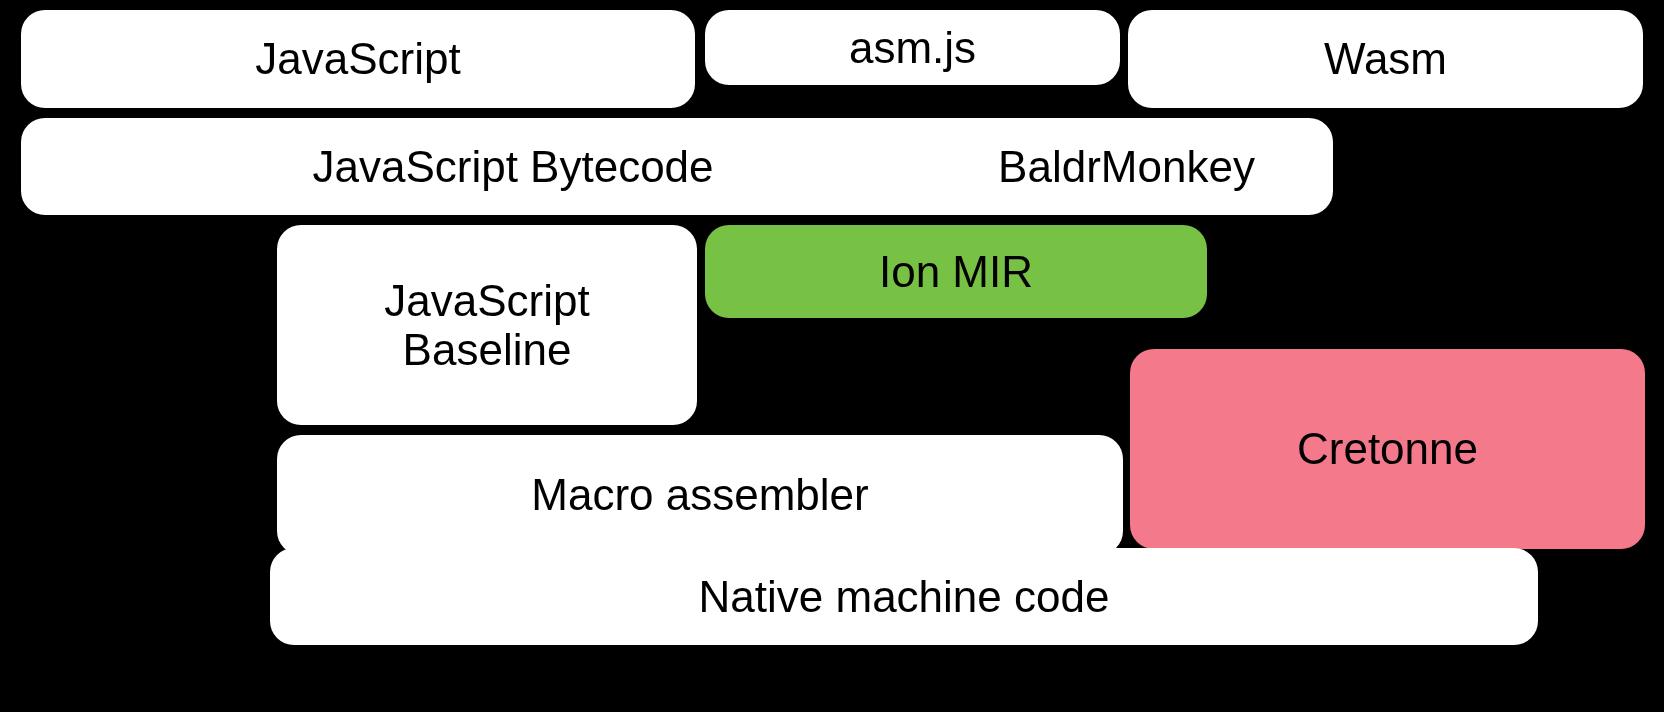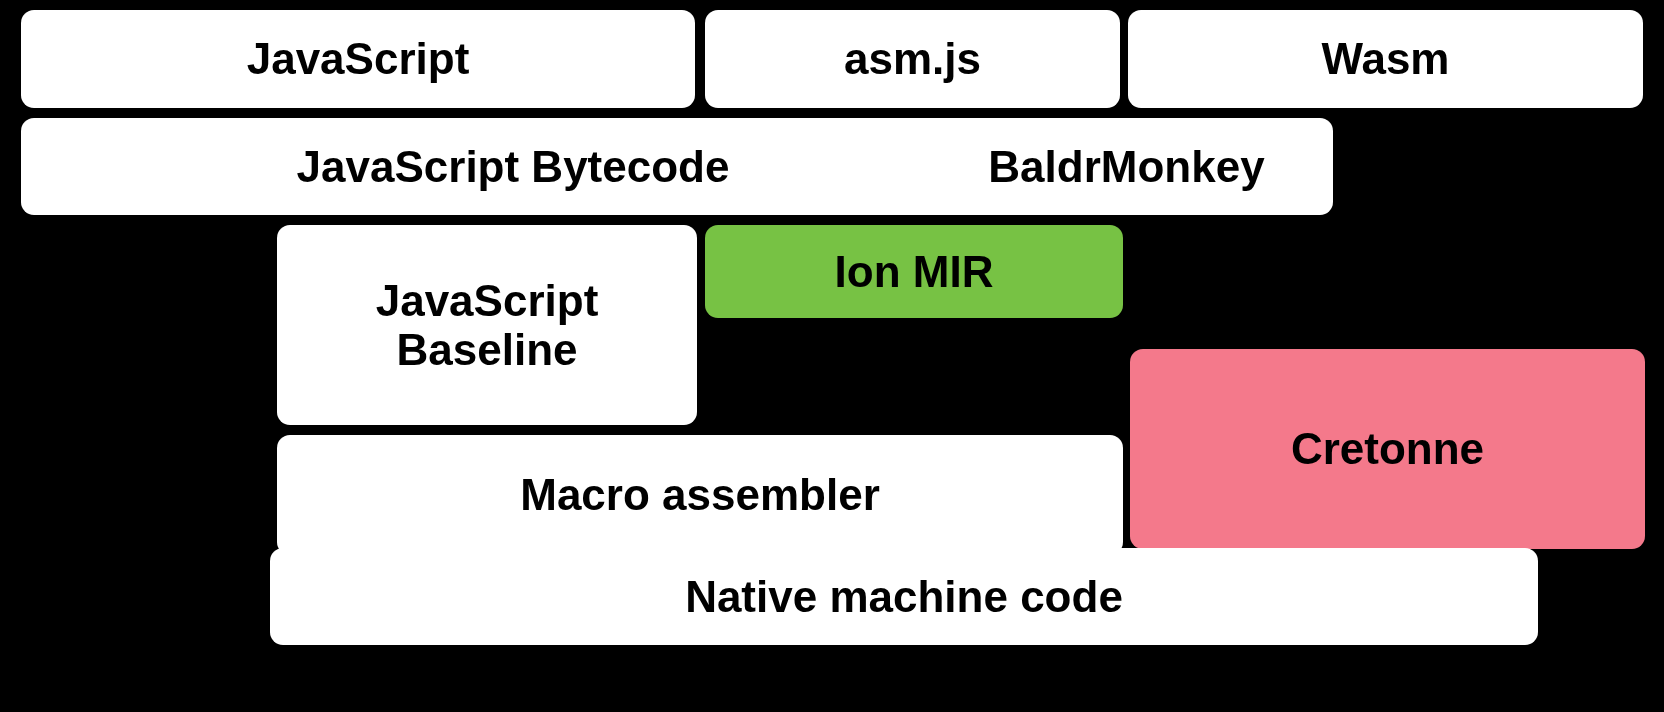--- a/index.html
+++ b/index.html
@@ -11,58 +11,58 @@
     position: relative;
     width: 1664px;
     height: 712px;
     background: #000000;
     overflow: hidden;
     font-family: "Liberation Sans", sans-serif;
   }
   .box {
     position: absolute;
     box-sizing: border-box;
-    border-radius: 13px;
+    border-radius: 24px;
     display: flex;
     align-items: center;
     justify-content: center;
     text-align: center;
     color: #000000;
     font-size: 44px;
     line-height: 1.12;
-    font-weight: 700;
+    font-weight: 400;
     letter-spacing: 0px;
     white-space: pre-line;
     user-select: none;
   }
   .fill-white { background: #FFFFFF; }
   .fill-gray  { background: #E9E9E9; }
   .fill-green { background: #77C244; }
   .fill-pink  { background: #F4798B; }
 </style>
 </head>
 <body>
 
 <div id="stage">
 
   <div class="box fill-white" style="left:21px;  top:10px;  width:674px; height:98px;">JavaScript</div>
 
-  <div class="box fill-white" style="left:705px; top:10px;  width:415px; height:98px;">asm.js</div>
+  <div class="box fill-white" style="left:705px; top:10px;  width:415px; height:75px;">asm.js</div>
 
   <div class="box fill-white" style="left:1128px;top:10px;  width:515px; height:98px;">Wasm</div>
 
   <div class="box fill-white" style="left:21px;  top:118px; width:984px; height:97px;">JavaScript Bytecode</div>
 
   <div class="box fill-white" style="left:920px; top:118px; width:413px; height:97px;">BaldrMonkey</div>
 
 
   <div class="box fill-white" style="left:277px; top:225px; width:420px; height:200px;">JavaScript
 Baseline</div>
 
-  <div class="box fill-green" style="left:705px; top:225px; width:418px; height:93px;">Ion MIR</div>
+  <div class="box fill-green" style="left:705px; top:225px; width:502px; height:93px;">Ion MIR</div>
 
 
   <div class="box fill-pink" style="left:1130px;top:349px; width:515px; height:200px;">Cretonne</div>
 
   <div class="box fill-white" style="left:277px; top:435px; width:846px; height:120px;">Macro assembler</div>
 
   <div class="box fill-white" style="left:270px; top:548px; width:1268px; height:97px;">Native machine code</div>
 
 </div>
 

